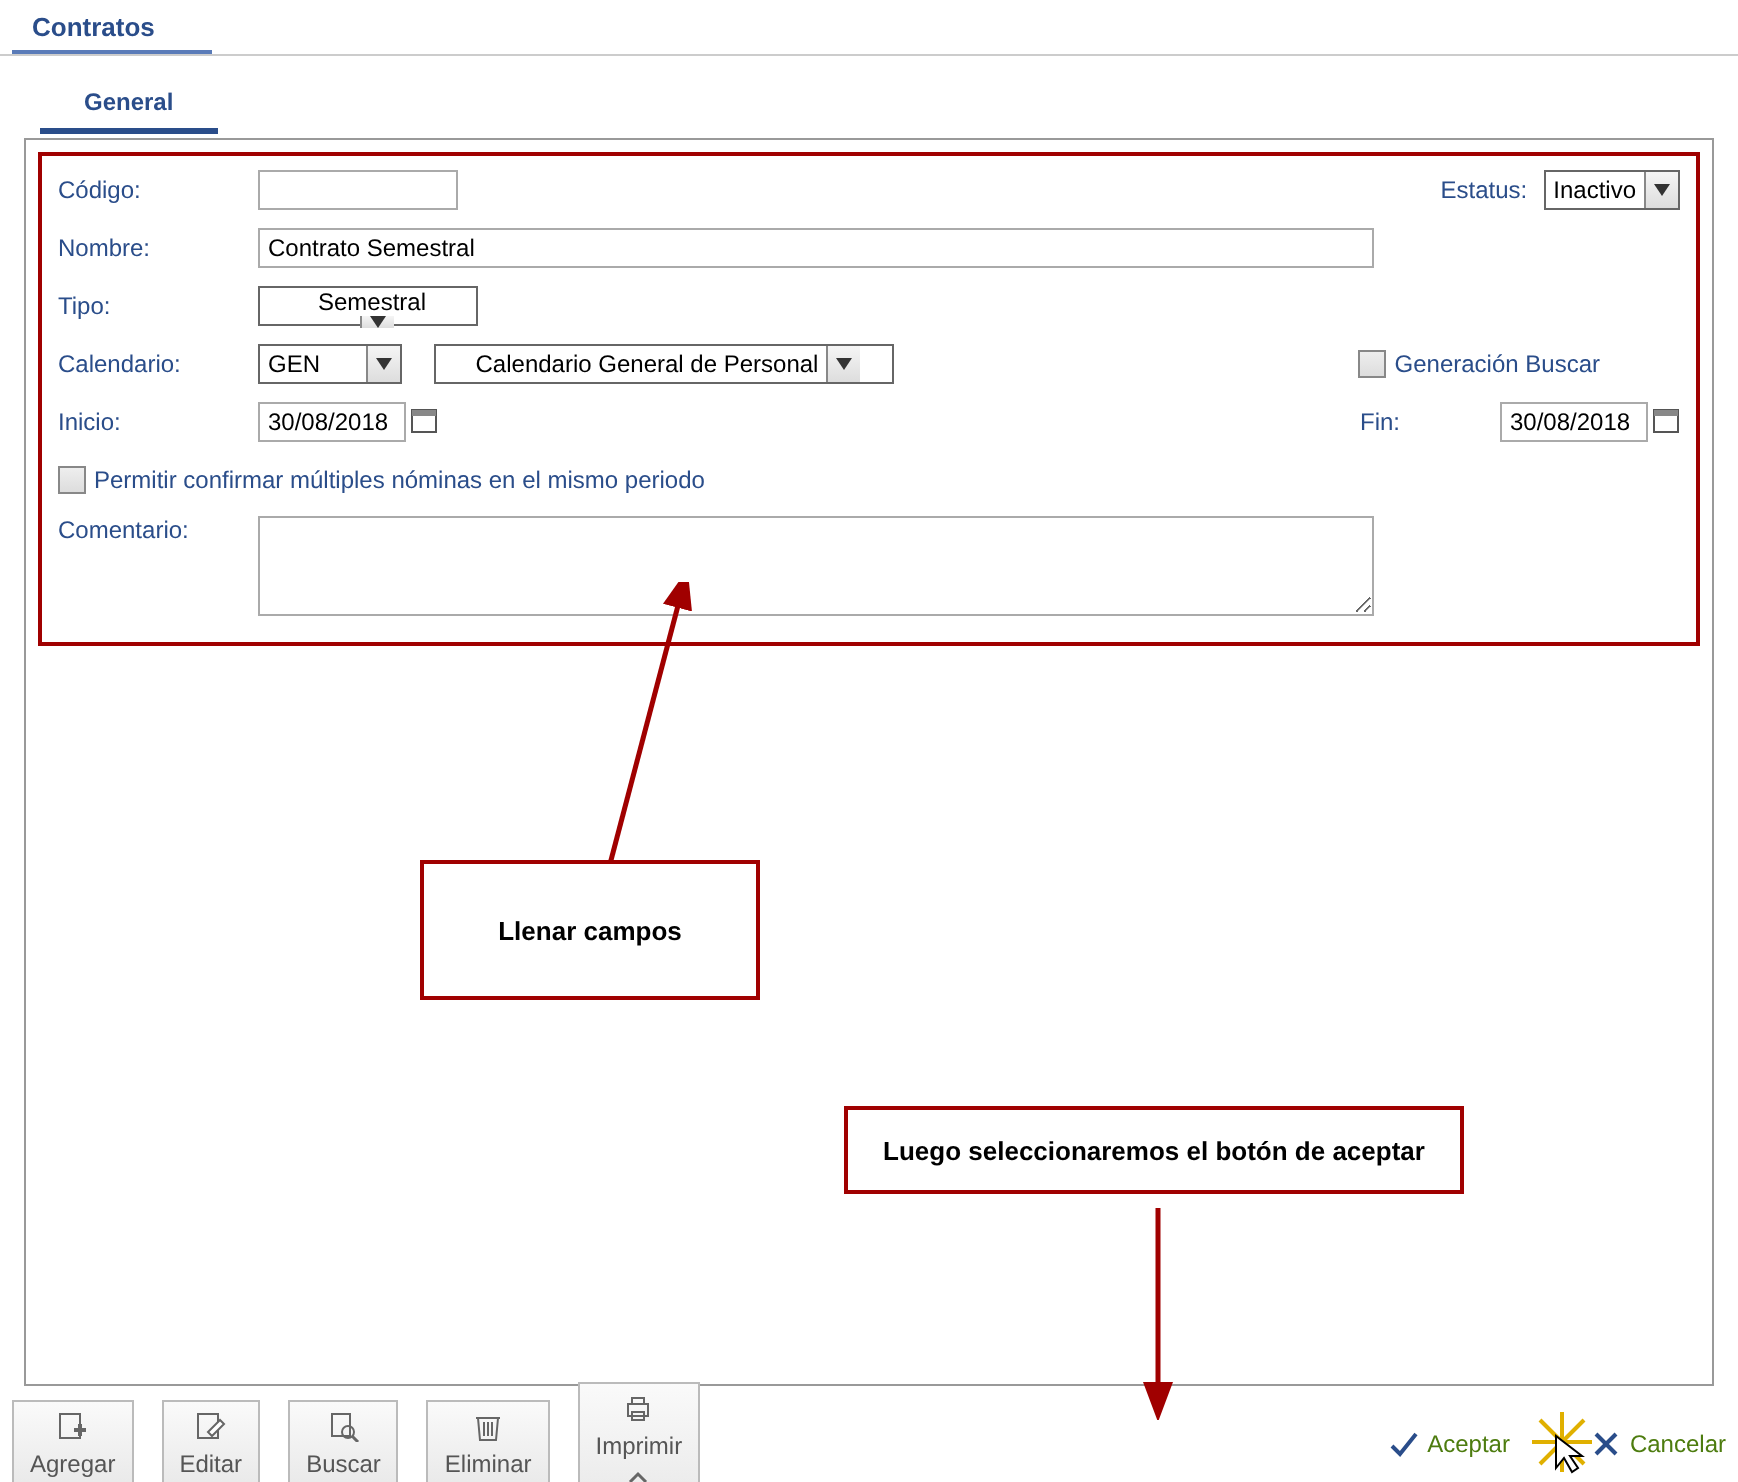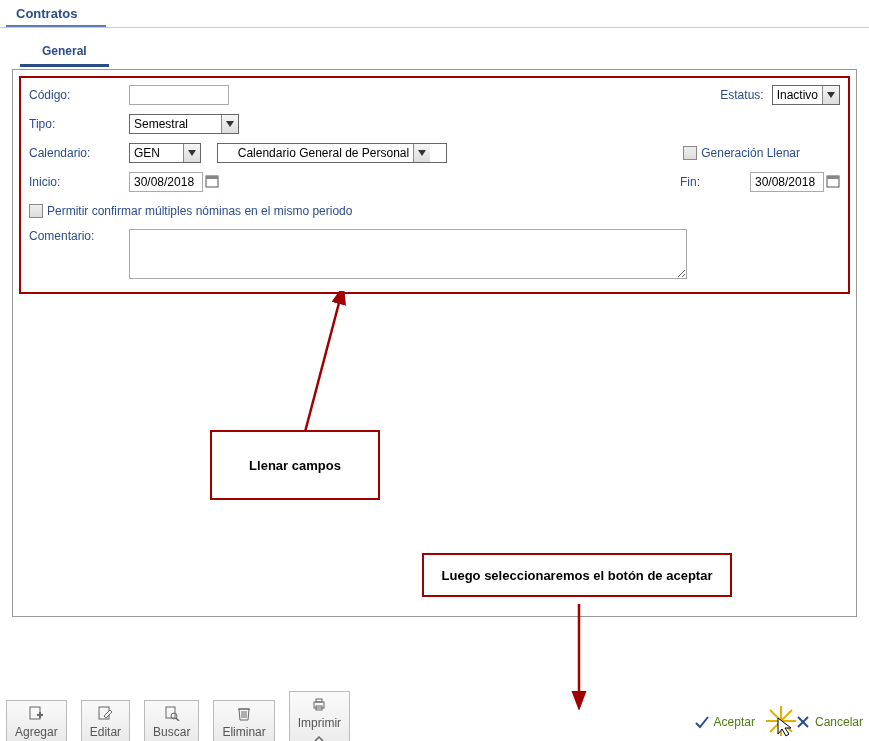--- a/index.html
+++ b/index.html
@@ -32,21 +32,21 @@
     display: inline-block;
     padding: 6px 22px;
     color: #2a4d8a;
     font-weight: bold;
     border-bottom: 3px solid #2a4d8a;
   }
   .panel {
     position: relative;
     margin: 2px 12px 0 12px;
     border: 1px solid #999;
-    height: 548px;
+    height: 624px;
     background: #fff;
   }
   .form-area {
     border: 2px solid #a00000;
     margin: 6px;
     padding: 6px 8px;
   }
   .form-row {
     display: flex;
     align-items: center;
@@ -196,24 +196,28 @@
       <span class="sel">
         <span>Inactivo</span>
         <span class="sel-arrow">
           <svg width="8" height="6">
               <polygon points="0,0 8,0 4,6" fill="#333"></polygon>
             </svg>
         </span>
       </span>
     </div>
 
+    <div class="form-row">
+      <span class="lbl">Nombre:</span>
+      <input type="text" style="width: 558px;" value="Contrato Semestral">
+    </div>
 
     <div class="form-row">
       <span class="lbl">Tipo:</span>
-      <span class="sel" style="width:110px; justify-content:space-between;">
+      <span class="sel" style="width:110px; justify-content:space-between;flex-direction:column;">
         <span>Semestral</span>
         <span class="sel-arrow">
           <svg width="8" height="6">
               <polygon points="0,0 8,0 4,6" fill="#333"></polygon>
             </svg>
         </span>
       </span>
     </div>
 
     <div class="form-row">
@@ -230,21 +234,21 @@
       <span class="sel" style="width:230px; justify-content:center;margin-left:12px;">
         <span>Calendario General de Personal</span>
         <span class="sel-arrow">
           <svg width="8" height="6">
               <polygon points="0,0 8,0 4,6" fill="#333"></polygon>
             </svg>
         </span>
       </span>
       <span style="flex:1"></span>
       <span class="chk"></span>
-      <span class="lbl2" style="padding-right:40px">Generación Llenar</span>
+      <span class="lbl2" style="padding-right:40px">Generación Buscar</span>
     </div>
 
     <div class="form-row">
       <span class="lbl">Inicio:</span>
       <span class="date-wrap">
         <input type="text" style="width: 74px;" value="30/08/2018">
         <span class="cal-icon">
           <svg width="14" height="14">
               <rect x="1" y="2" width="12" height="11" fill="#fff" stroke="#555"></rect>
               <rect x="1" y="2" width="12" height="3" fill="#888"></rect>

